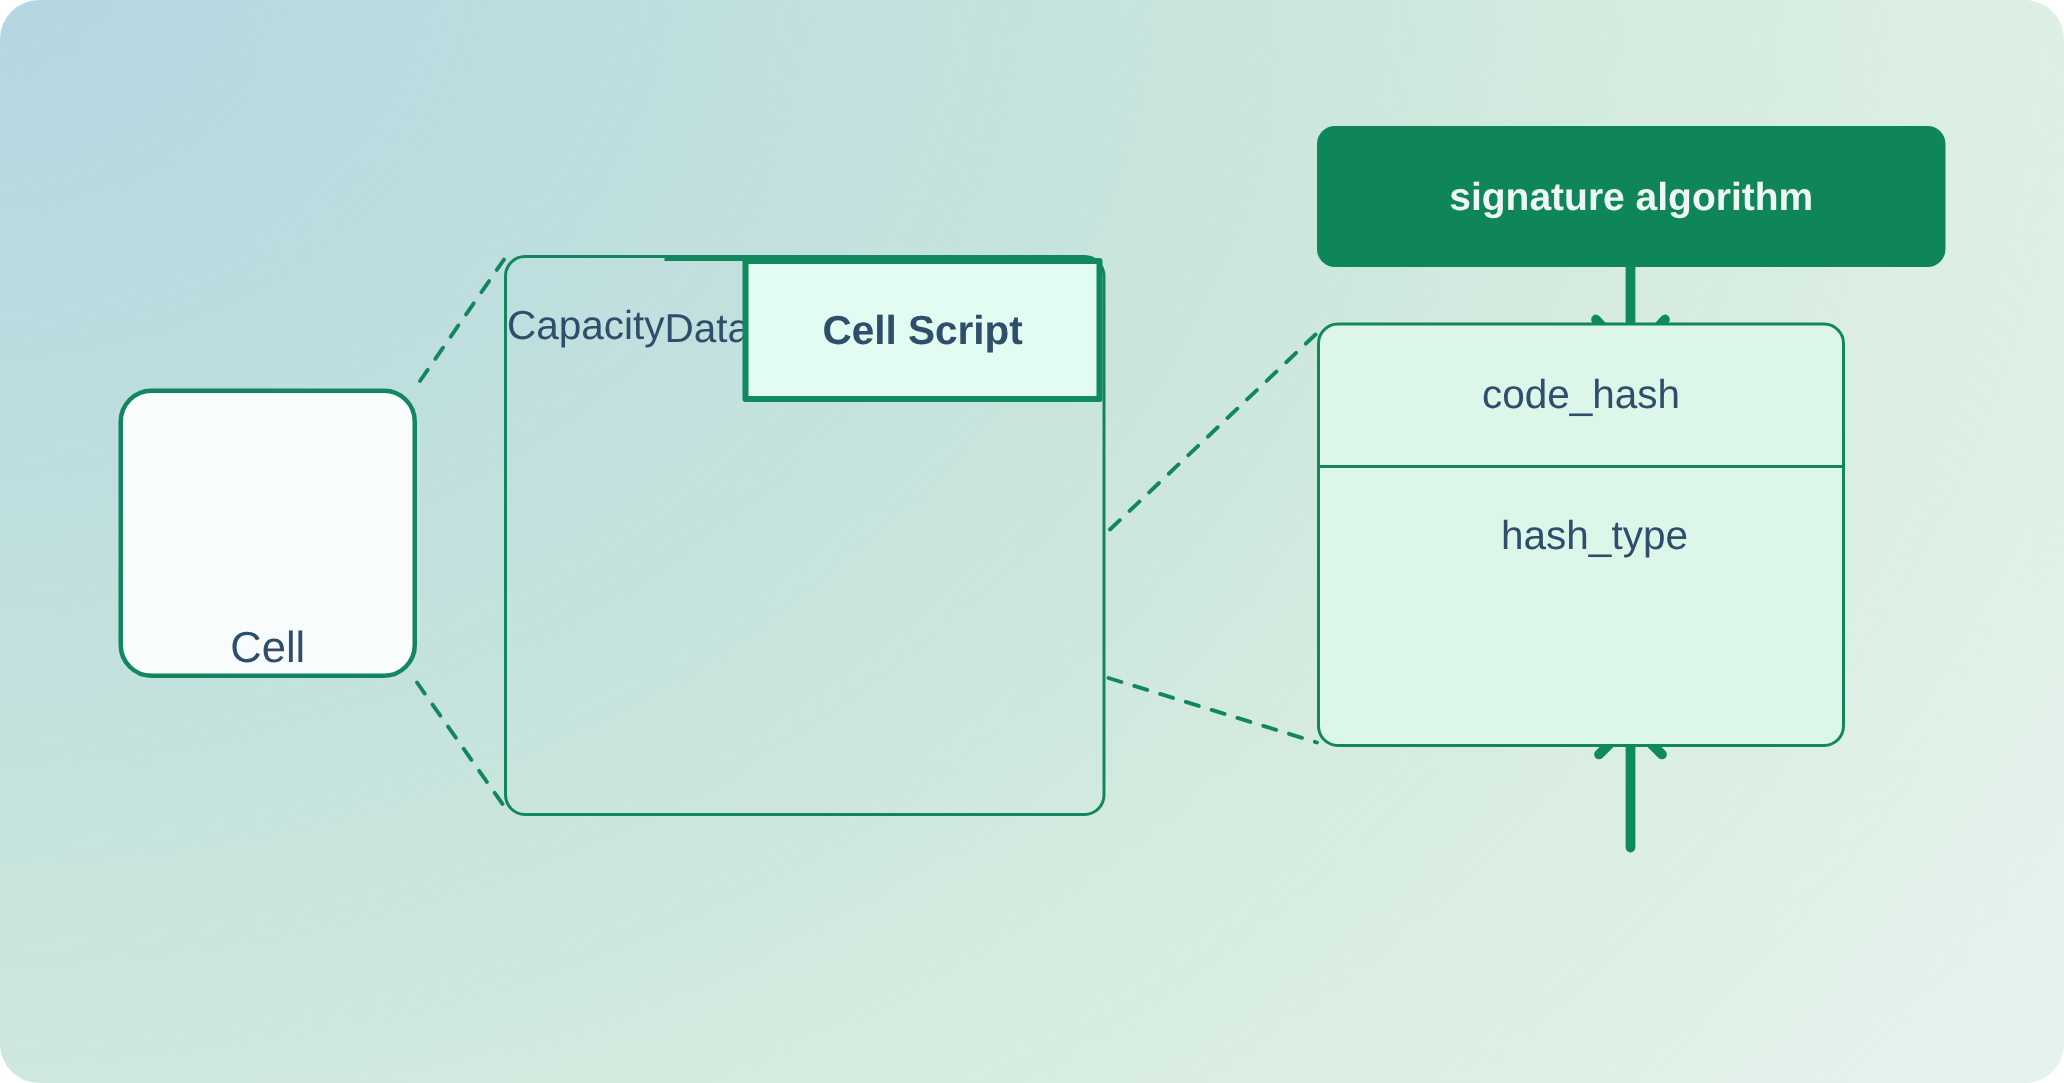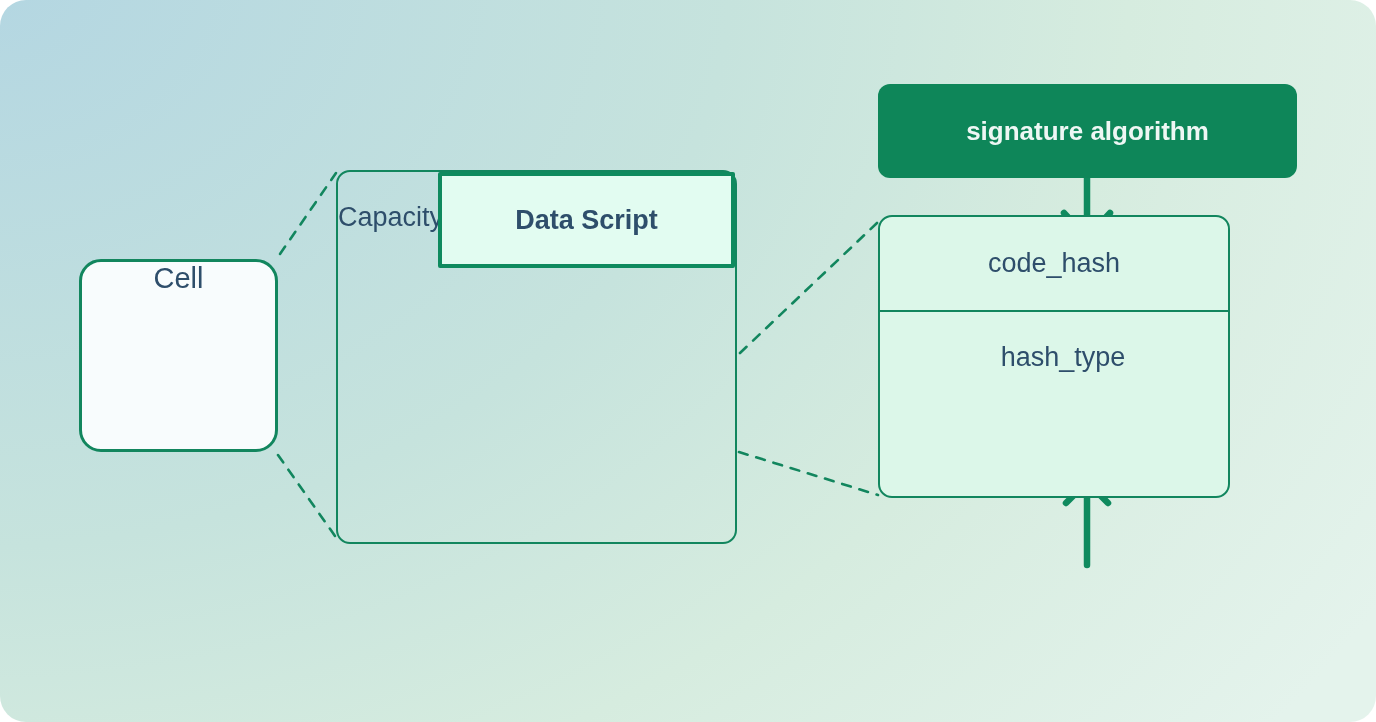--- a/index.html
+++ b/index.html
@@ -18,21 +18,21 @@
                 #b3d6e2 0%, #c6e3dd 38%, #d6ecdf 58%, #e4f3ec 82%);
   }
   .node { position: absolute; box-sizing: border-box; }
 
   
   .cell-box {
     left: 79px; top: 259px; width: 199px; height: 193px;
     background: #f8fcfd;
     border: 3px solid #12865e;
     border-radius: 22px;
-    display: flex; align-items: flex-start; justify-content: center;
+    display: flex; align-items: flex-end; justify-content: center;
     font-size: 29px; color: #2e4e6b;
   }
 
   
   .cell-stack {
     left: 336px; top: 170px; width: 401px; height: 374px;
     border: 2px solid #12865e;
     border-radius: 14px;
     display: flex; 
   }
@@ -123,22 +123,25 @@
   </svg>
 
   <div class="node cell-box">
     <span>Cell</span>
   </div>
 
   <div class="node cell-stack">
     <div class="row row-capacity">
       <span>Capacity</span>
     </div>
+    <div class="row row-data">
+      <span>Data</span>
+    </div>
     <div class="row row-lock">
-      <span>Data Script</span>
+      <span>Cell Script</span>
     </div>
   </div>
 
   <div class="node script-stack">
     <div class="row">
       <span>code_hash</span>
     </div>
     <div class="row">
       <span>hash_type</span>
     </div>

